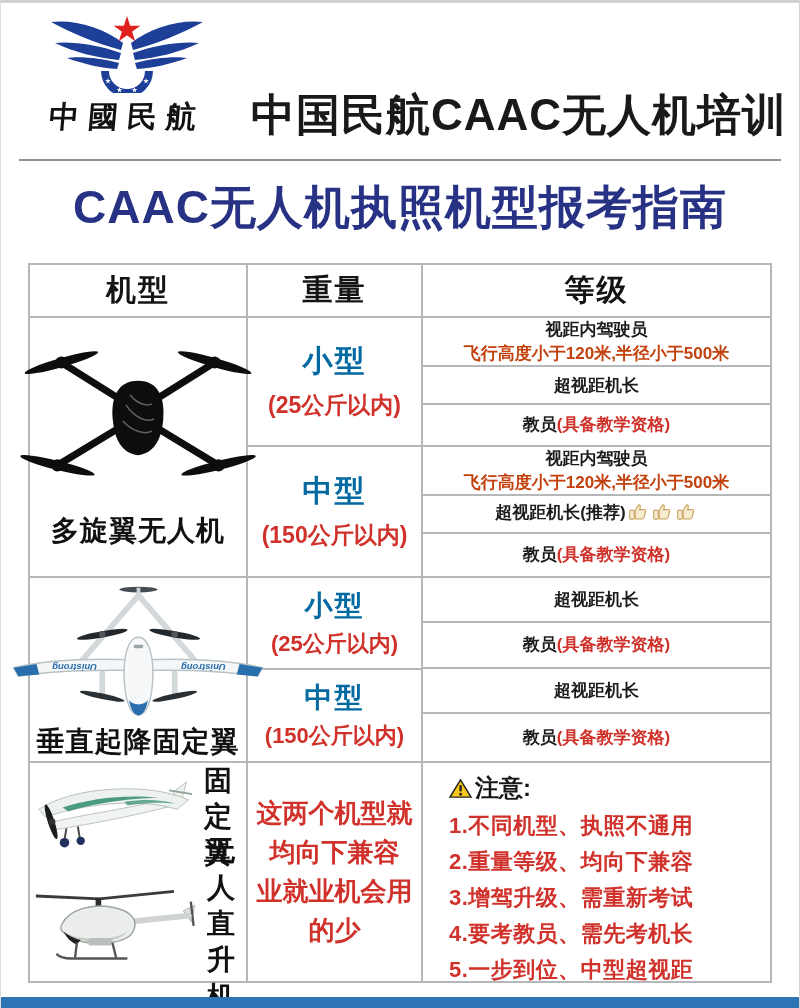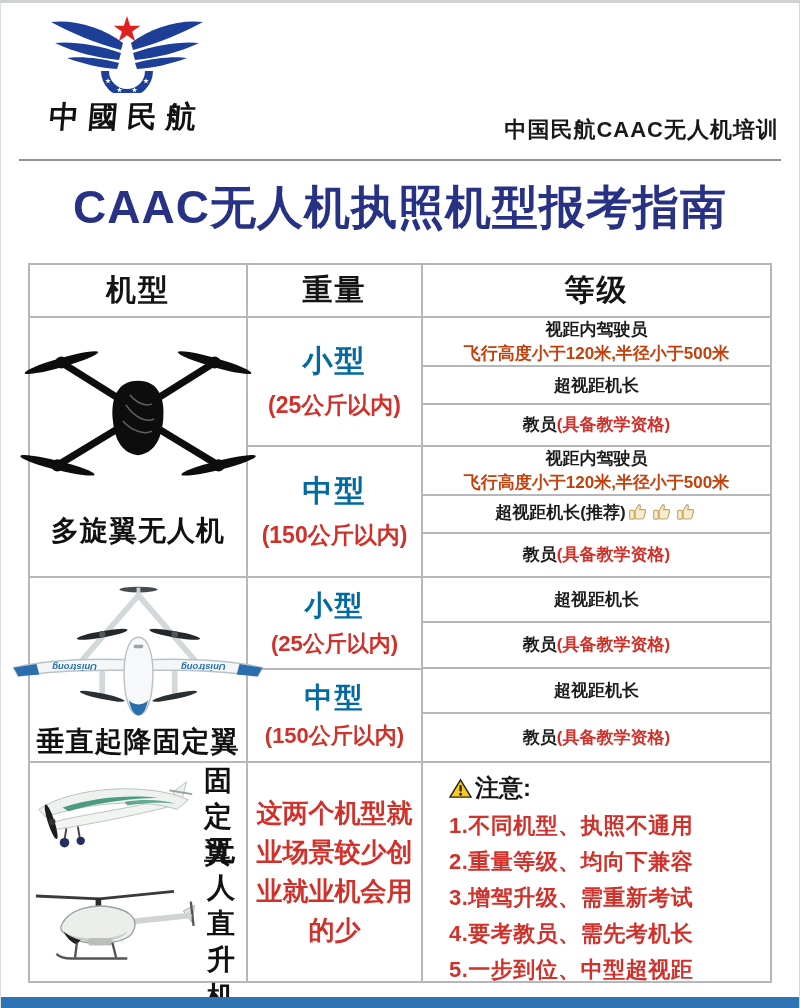--- a/index.html
+++ b/index.html
@@ -9,21 +9,21 @@
     position:relative; width:800px; height:1008px; margin:0 auto;
     background:#ffffff; overflow:hidden;
     border-top:3px solid #cfd2d4; border-left:1px solid #dddfe0; border-right:1px solid #d4d6d8;
   }
 
   
   .header { position:relative; height:158px; }
   .logo { position:absolute; left:36px; top:10px; width:180px; text-align:center; }
   .logo-zh { font-size:30px; font-weight:900; color:#111; letter-spacing:9px; transform:skewX(-5deg); font-family:"Liberation Serif","DejaVu Serif",serif; }
   .logo-en { font-size:29px; font-weight:900; font-style:italic; color:#111; letter-spacing:9px; margin-top:1px; }
-  .header-title { position:absolute; right:20px; bottom:16px; font-size:22px; font-weight:900; color:#191919; letter-spacing:1px; }
+  .header-title { position:absolute; right:12px; bottom:16px; font-size:44px; font-weight:900; color:#191919; letter-spacing:1px; }
   .header-rule { position:absolute; bottom:0; left:18px; right:18px; height:2px; background:#8f9396; }
 
   
   .main-title { margin-top:21px; text-align:center; font-size:46px; font-weight:900; color:#283285; letter-spacing:1px; line-height:1.1; }
 
   
   .guide-table { width:744px; margin:30px auto 0; border:2px solid #b4b8bb; }
   .thead { display:flex; height:53px; border-bottom:2px solid #b4b8bb; }
   .th { display:flex; align-items:center; justify-content:center; font-size:30px; font-weight:900; color:#141414; letter-spacing:2px; }
   .c1 { width:218px; border-right:2px solid #b4b8bb; }
@@ -282,21 +282,21 @@
             <line x1="84" y1="68" x2="88" y2="84" stroke="#555" stroke-width="2.5"></line>
             <path d="M24,80 C28,84 34,85 40,85 L100,85" stroke="#555" stroke-width="2.5" fill="none"></path>
           </svg>
           <div class="ac-label">无人
 直升机</div>
         </div>
       </div>
 
       <div class="c2 employ-cell">
         <div class="employ-text">这两个机型就
-业场景较少创
+均向下兼容
 业就业机会用
 的少</div>
       </div>
 
       <div class="c3 notice-cell">
         <div class="notice-title"><span class="warn-ic"><svg width="23" height="21" viewBox="0 0 24 22">
                 <path d="M12,2 L23,20 H1 Z" fill="#f8c81c" stroke="#222" stroke-width="1.5"></path>
                 <rect x="10.9" y="7.5" width="2.4" height="6.5" fill="#222"></rect>
                 <circle cx="12.1" cy="17" r="1.5" fill="#222"></circle>
               </svg></span><span>注意:</span></div>

